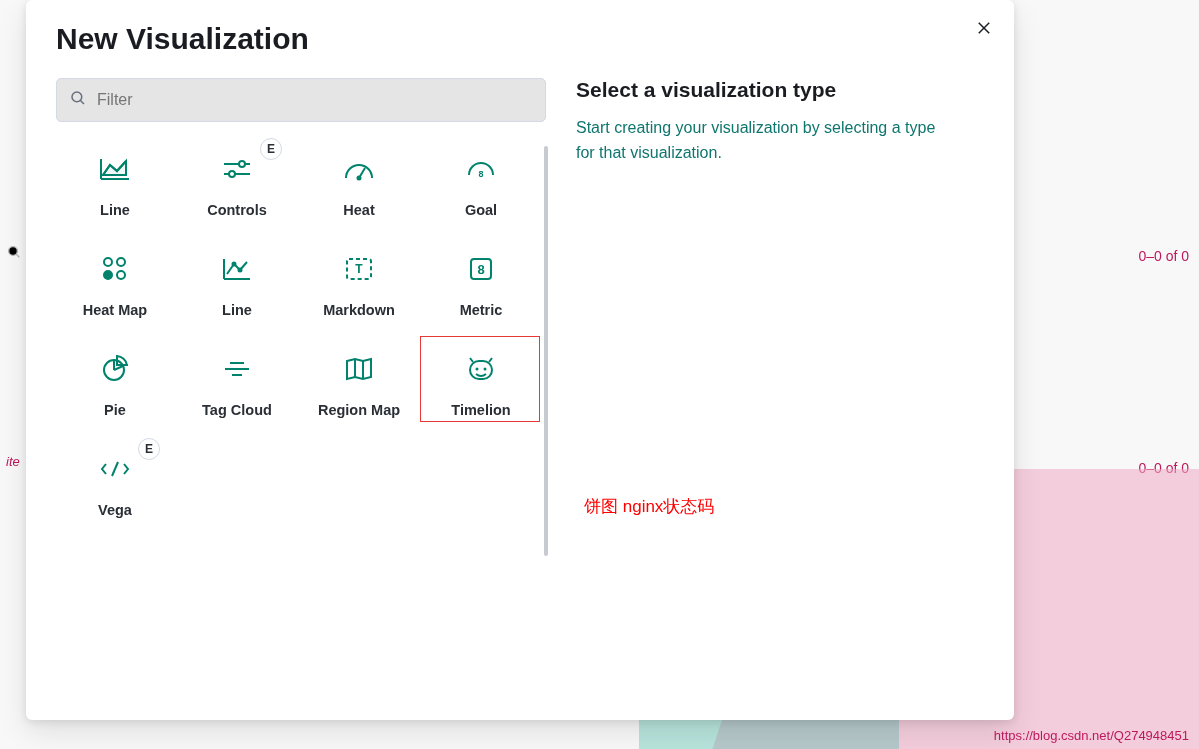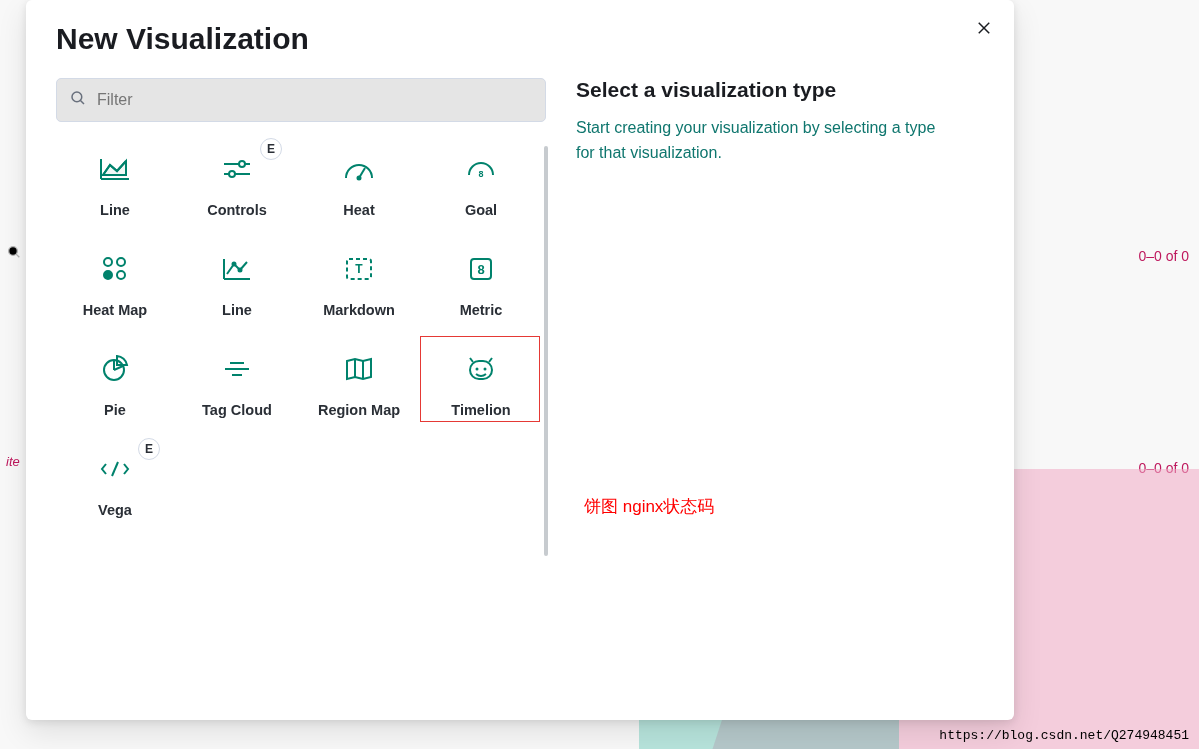--- a/index.html
+++ b/index.html
@@ -139,23 +139,22 @@
 
   .annotation {
     position:absolute;
     color:#ff0000;
     font-size:17px;
     font-weight:500;
   }
   .watermark {
     position:absolute;
     right:10px; bottom:6px;
-    color:#000000;
+    color:#be185d;
     font-size:13px;
-    font-family:Liberation Mono, monospace;
   }
 </style>
 </head>
 <body>
 
 <span class="bg-search">
   <svg viewBox="0 0 24 24" stroke-width="2">
       <circle cx="10.5" cy="10.5" r="6.5"></circle>
       <line x1="20" y1="20" x2="15" y2="15"></line>
     </svg>

